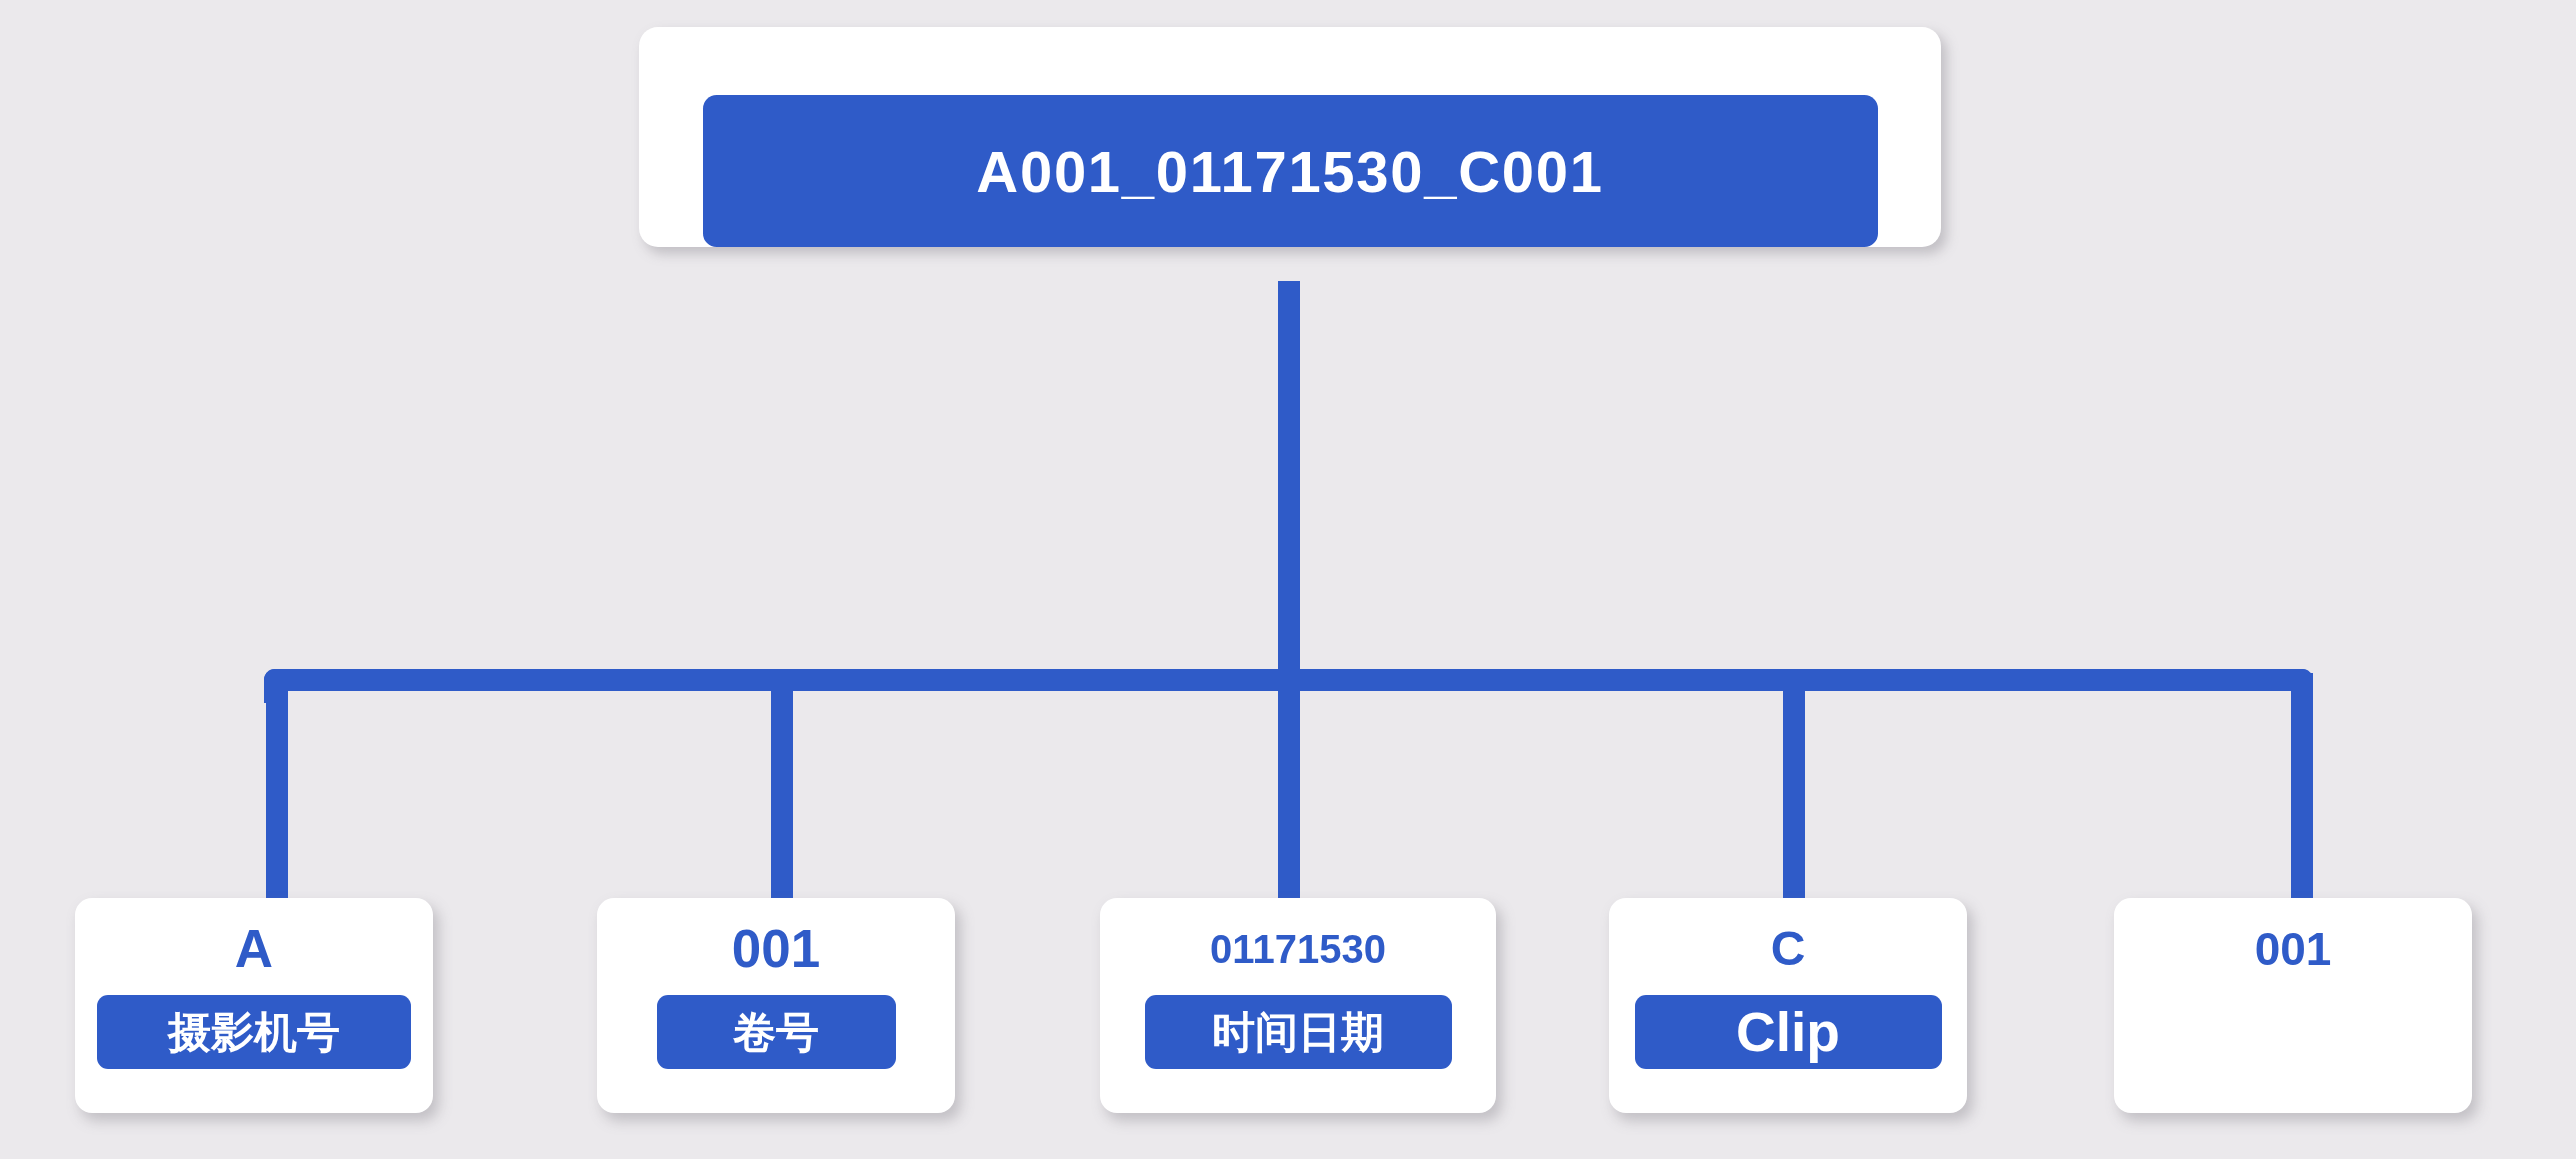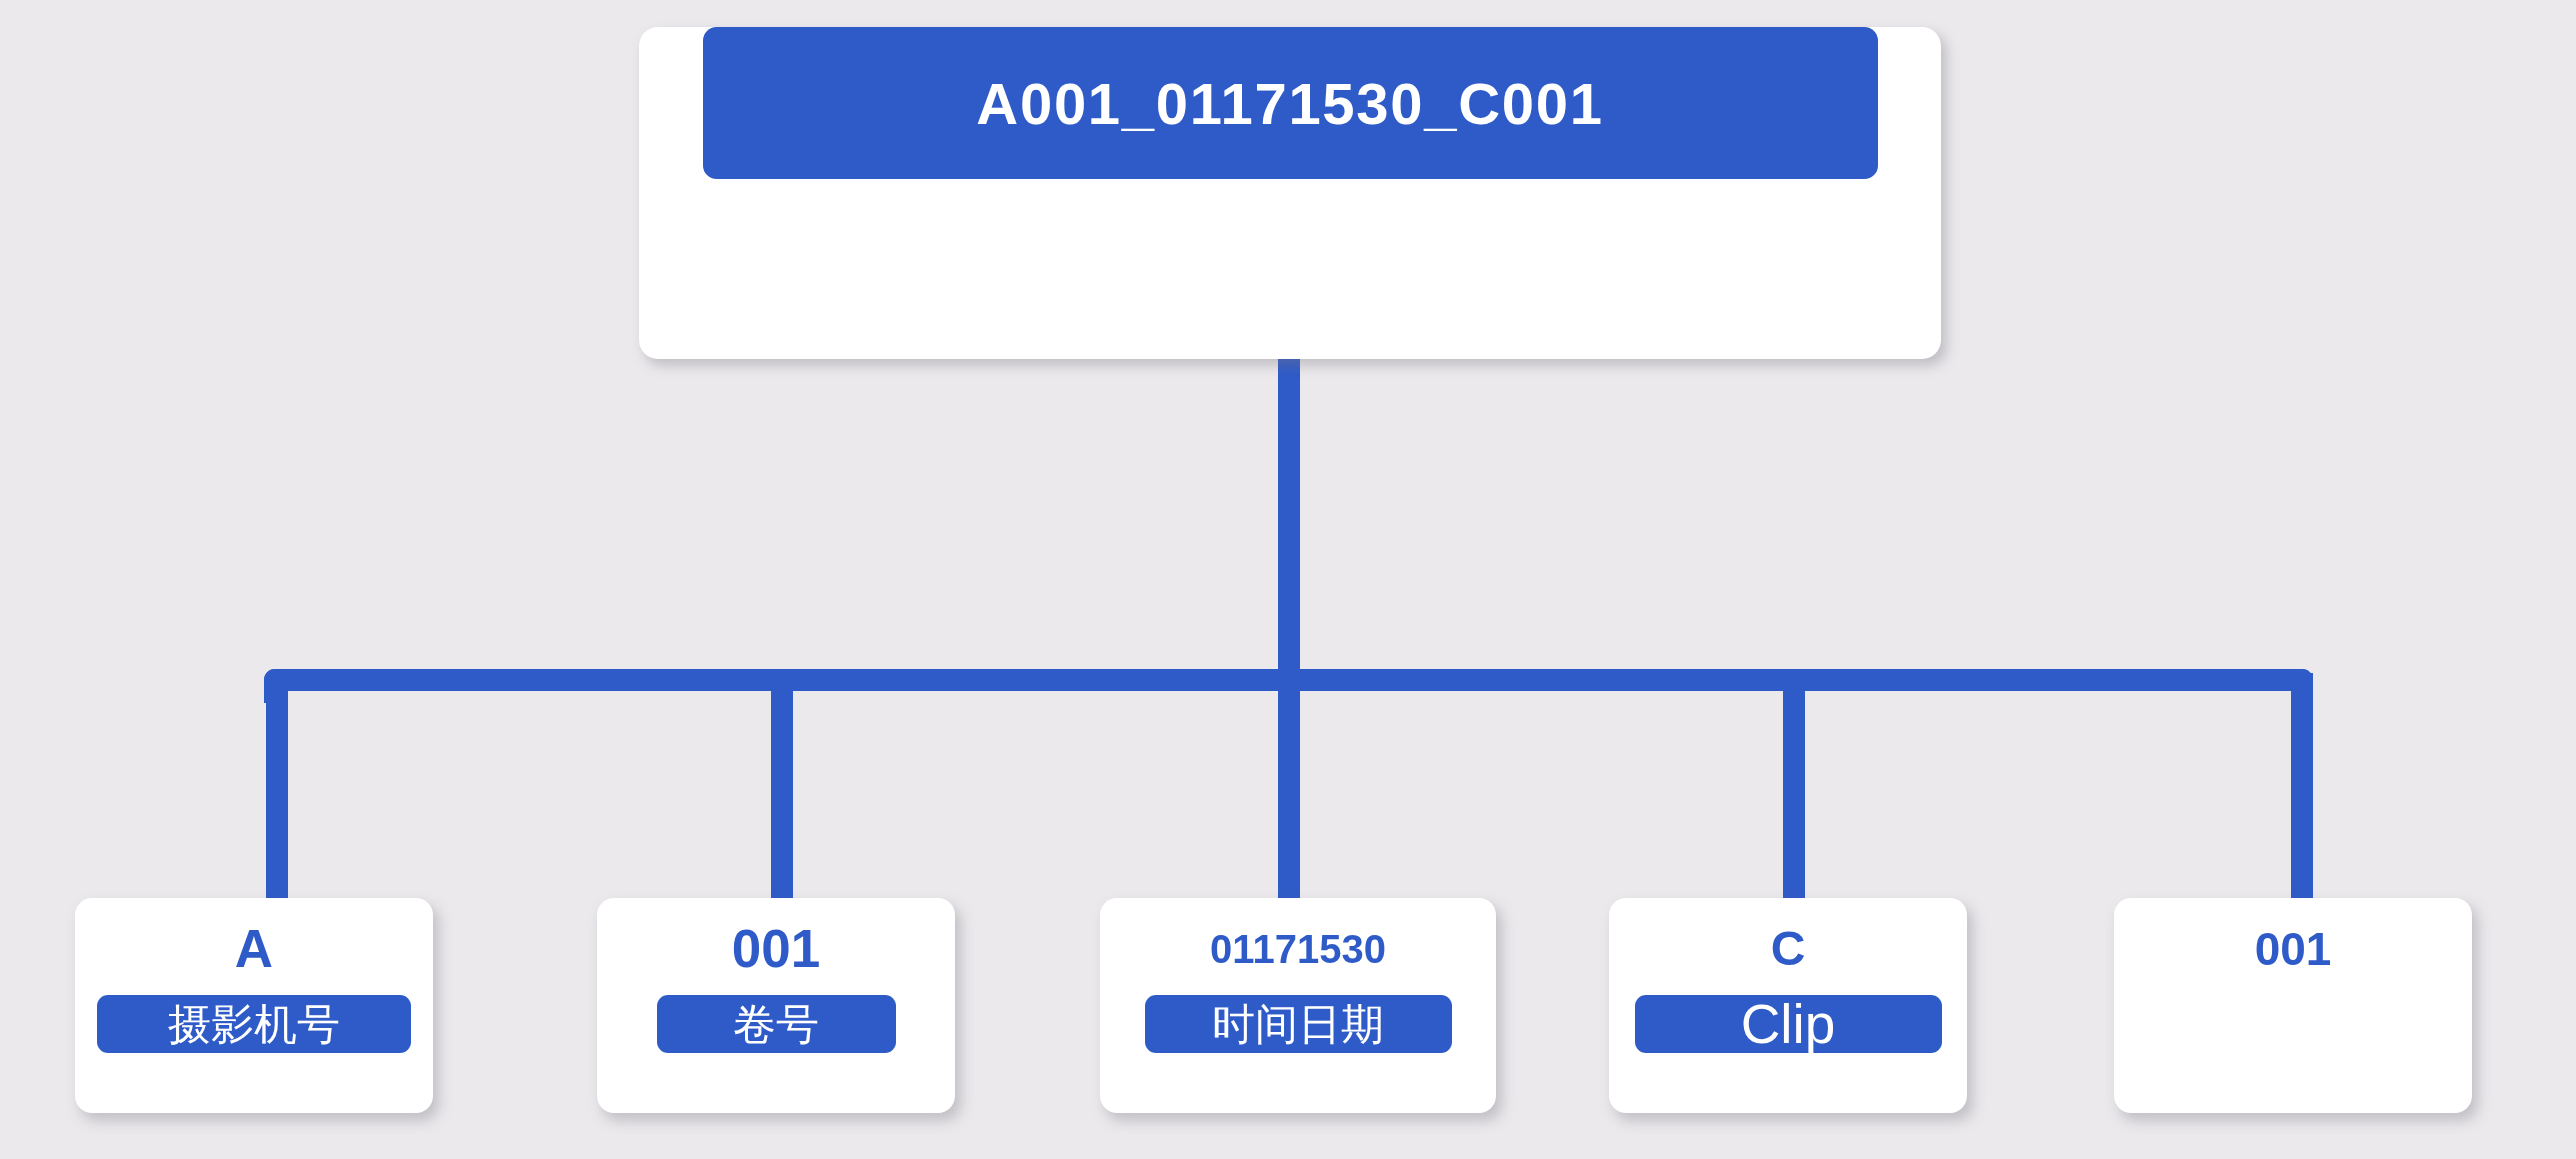--- a/index.html
+++ b/index.html
@@ -66,26 +66,26 @@
     height: 34px;
     border-top-right-radius: 11px;
   }
 
   
   .root-card {
     position: absolute;
     left: 639px;
     top: 27px;
     width: 1302px;
-    height: 332px;
+    height: 220px;
     background: #ffffff;
     border-radius: 19px;
     box-shadow: 5.1px 6.8px 12px rgba(120,118,125,0.35);
     display: flex;
-    align-items: flex-start;
+    align-items: flex-end;
     justify-content: center;
     box-sizing: border-box;
   }
   .root-pill {
     width: 1175px;
     height: 152px;
     background: #2f5bc8;
     border-radius: 13.6px;
     display: flex;
     align-items: center;
@@ -121,24 +121,24 @@
     height: 75px;
     display: flex;
     align-items: center;
     justify-content: center;
   }
   .child-pill {
     margin-top: 8.5px;
     background: #2f5bc8;
     border-radius: 11px;
     color: #ffffff;
-    font-weight: normal;
+    font-weight: bold;
     font-size: 43px;
     line-height: 1;
-    height: 58px;
+    height: 74px;
     display: flex;
     align-items: center;
     justify-content: center;
     white-space: nowrap;
     box-sizing: border-box;
     padding: 0 33px;
   }
 
   
   .child-1 { left: 75px;   width: 358px; }

